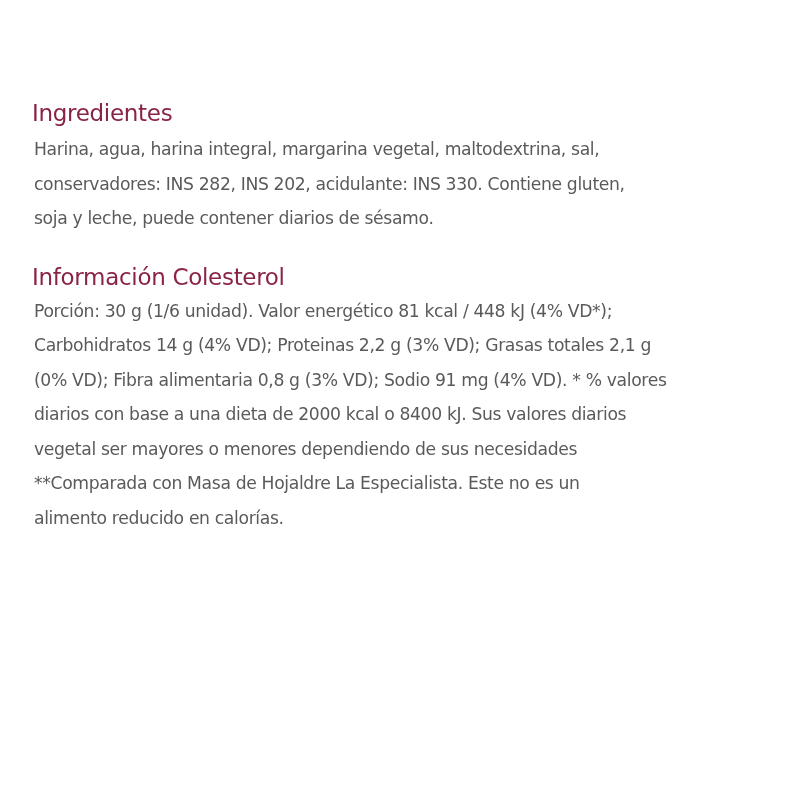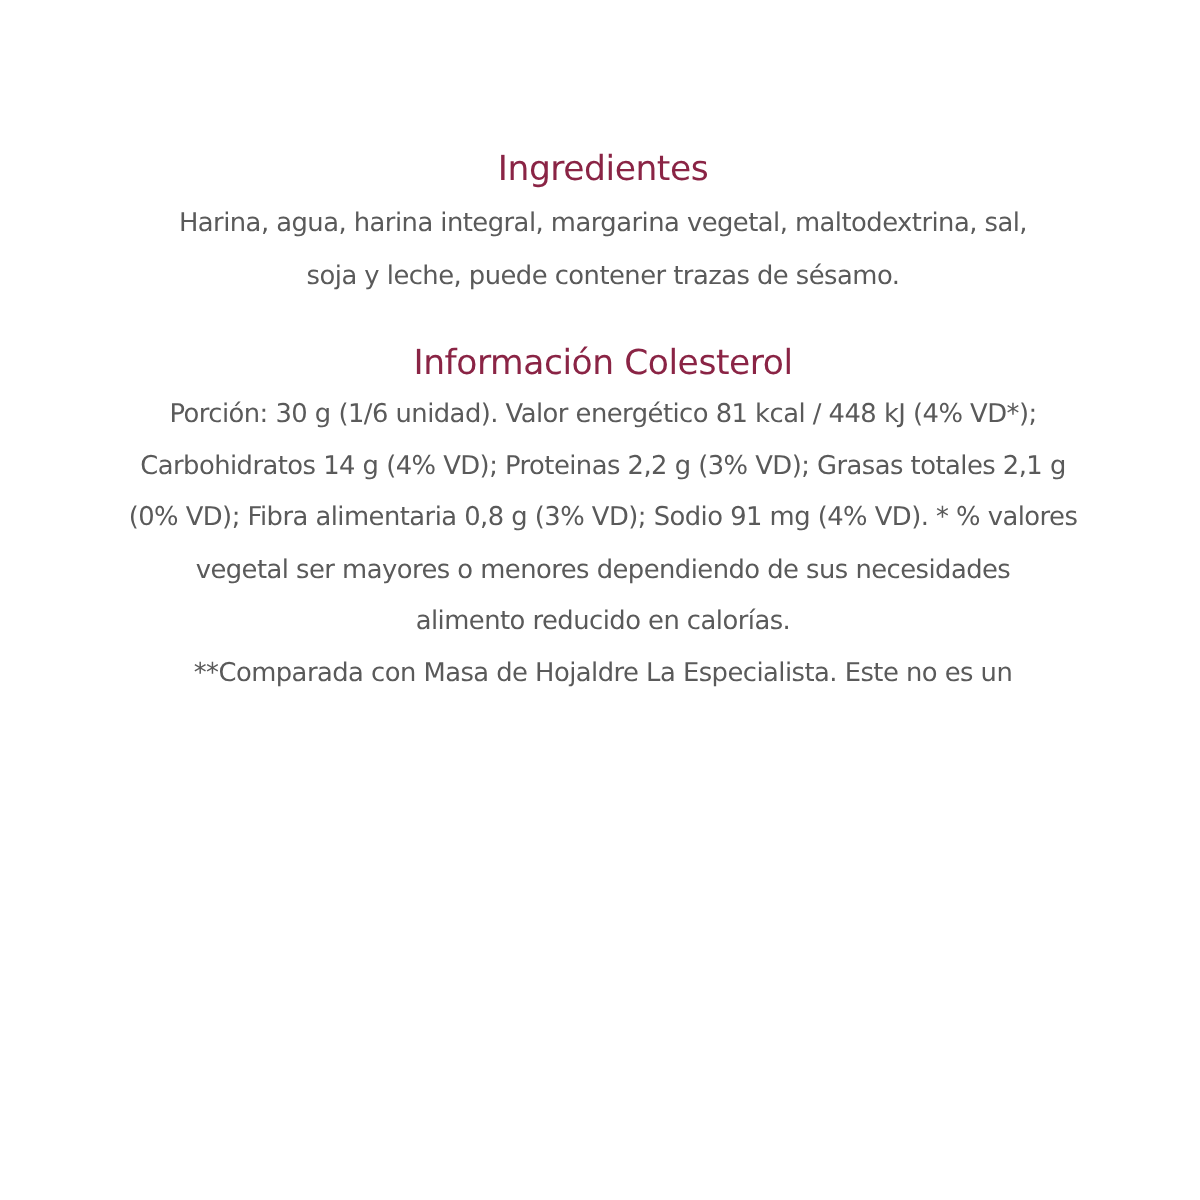--- a/index.html
+++ b/index.html
@@ -12,63 +12,64 @@
       height: 800px;
       position: relative;
       overflow: hidden;
       font-family: "DejaVu Sans", sans-serif;
     }
     .content {
       position: absolute;
       left: 32px;
       top: 96px;
       width: 740px;
-      text-align: center;
     }
     .section-title {
       color: #8a2445;
       font-size: 23px;
       font-weight: normal;
       margin: 0;
       line-height: 34px;
       letter-spacing: -0.3px;
     }
     .section-body {
       color: #5a5a5a;
       font-size: 17.2px;
       line-height: 34.5px;
-      margin: 16px;
+      margin: 2px;
       letter-spacing: -0.35px;
     }
     .section-body .line {
       display: block;
       white-space: nowrap;
     }
     #section-ingredients { margin-bottom: 24px; }
     #section-ingredients .section-body { margin-top: 2px; }
     #section-nutrition .section-body { margin-top: 0px; }
   </style>
 </head>
 <body>
 
 <div class="content">
 
   <section id="section-ingredients">
     <h2 class="section-title">Ingredientes</h2>
     <p class="section-body">
       <span class="line">Harina, agua, harina integral, margarina vegetal, maltodextrina, sal,</span>
-      <span class="line">soja y leche, puede contener trazas de sésamo.</span>
+      <span class="line">conservadores: INS 282, INS 202, acidulante: INS 330. Contiene gluten,</span>
+      <span class="line">soja y leche, puede contener diarios de sésamo.</span>
     </p>
   </section>
 
   <section id="section-nutrition">
     <h2 class="section-title">Información Colesterol</h2>
     <p class="section-body">
       <span class="line">Porción: 30 g (1/6 unidad). Valor energético 81 kcal / 448 kJ (4% VD*);</span>
       <span class="line">Carbohidratos 14 g (4% VD); Proteinas 2,2 g (3% VD); Grasas totales 2,1 g</span>
       <span class="line">(0% VD); Fibra alimentaria 0,8 g (3% VD); Sodio 91 mg (4% VD). * % valores</span>
+      <span class="line">diarios con base a una dieta de 2000 kcal o 8400 kJ. Sus valores diarios</span>
       <span class="line">vegetal ser mayores o menores dependiendo de sus necesidades</span>
+      <span class="line">**Comparada con Masa de Hojaldre La Especialista. Este no es un</span>
       <span class="line">alimento reducido en calorías.</span>
-      <span class="line">**Comparada con Masa de Hojaldre La Especialista. Este no es un</span>
     </p>
   </section>
 
 </div>
 
 </body></html>

